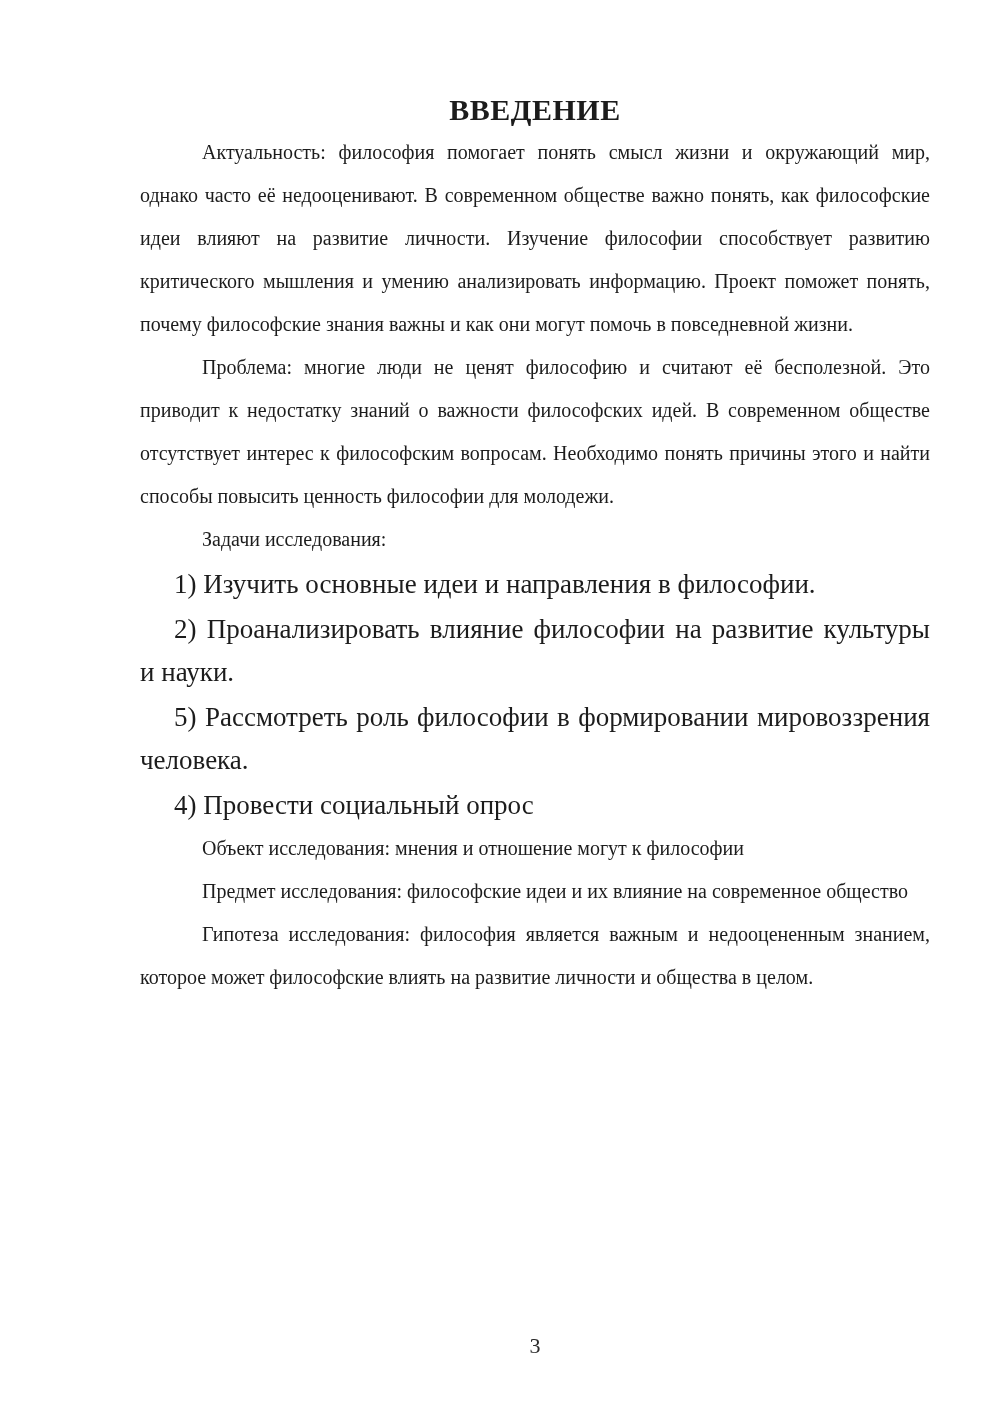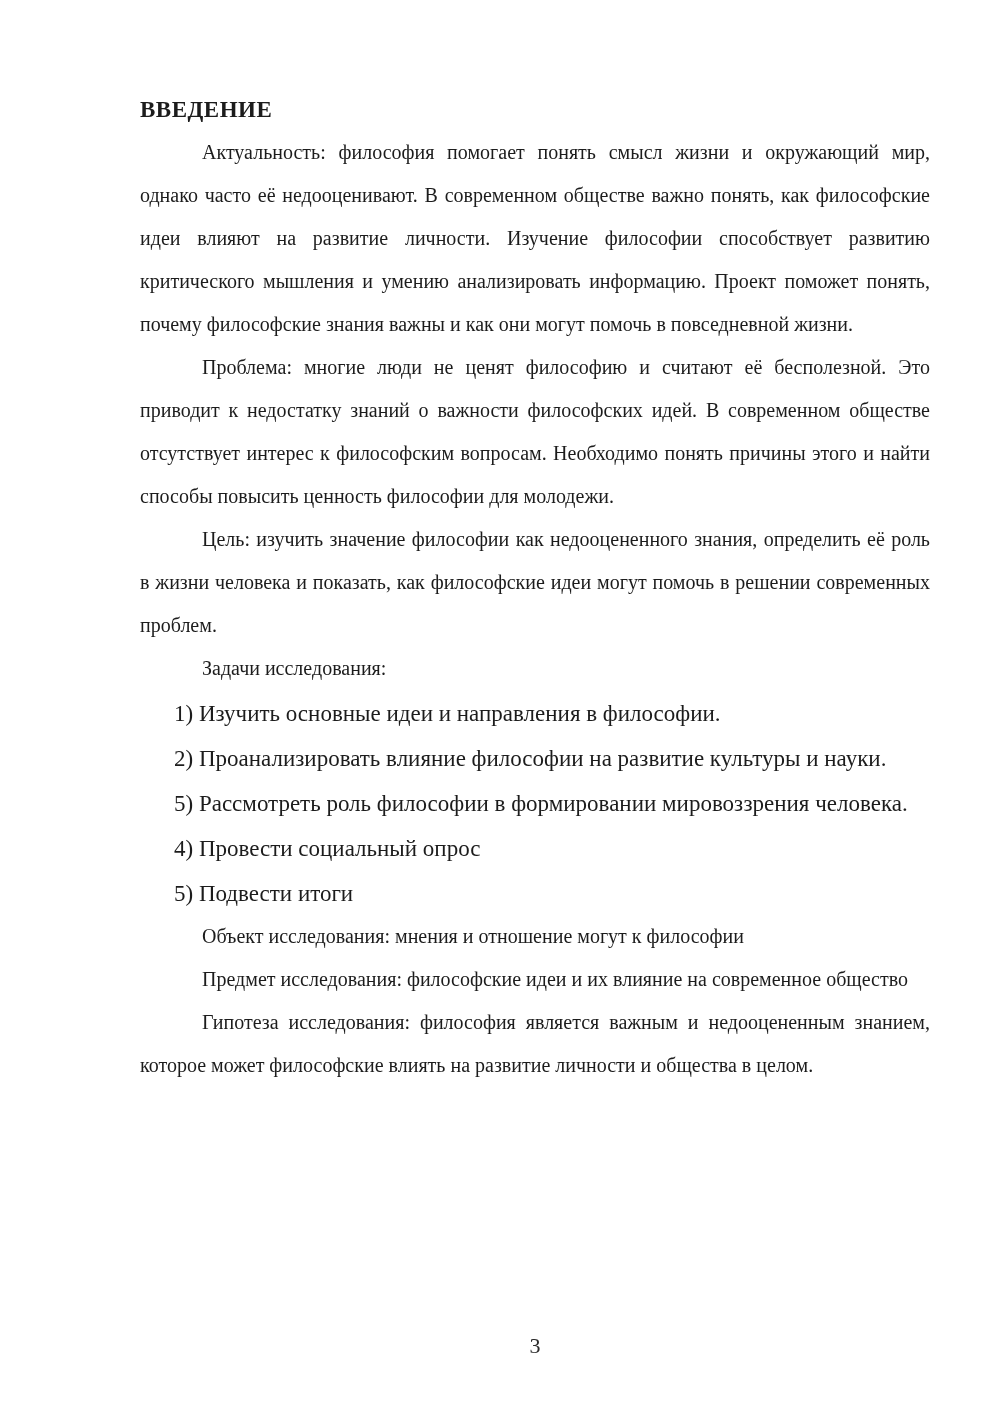--- a/index.html
+++ b/index.html
@@ -15,36 +15,37 @@
     position: relative;
     overflow: hidden;
   }
   .page-content {
     position: absolute;
     top: 88px;
     left: 140px;
     width: 790px;
   }
   .doc-title {
-    font-size: 23px;
+    font-size: 30px;
     line-height: 43px;
     font-weight: bold;
+    text-align: center;
     margin: 0;
     letter-spacing: 0.5px;
   }
   .para {
     font-size: 20px;
     line-height: 43px;
     margin: 0;
     text-align: justify;
     text-align-last: left;
     text-indent: 62px;
   }
   .item {
-    font-size: 23px;
+    font-size: 27px;
     line-height: 43px;
     margin: 2px 0 0 0;
     text-align: justify;
     text-align-last: left;
     text-indent: 34px;
   }
   .page-number {
     position: absolute;
     top: 1324px;
     left: 140px;
@@ -56,27 +57,25 @@
   }
 </style>
 </head>
 <body>
 
 <div class="page-content">
   <h1 class="doc-title">ВВЕДЕНИЕ</h1>
 
   <p class="para">Актуальность: философия помогает понять смысл жизни и окружающий мир, однако часто её недооценивают. В современном обществе важно понять, как философские идеи влияют на развитие личности. Изучение философии способствует развитию критического мышления и умению анализировать информацию. Проект поможет понять, почему философские знания важны и как они могут помочь в повседневной жизни.</p>
   <p class="para">Проблема: многие люди не ценят философию и считают её бесполезной. Это приводит к недостатку знаний о важности философских идей. В современном обществе отсутствует интерес к философским вопросам. Необходимо понять причины этого и найти способы повысить ценность философии для молодежи.</p>
-  <p class="para">Цель: изучить значение философии как недооцененного знания, определить её роль в жизни человека и показать, как философские идеи могут помочь в решении современных проблем.</p>
   <p class="para">Задачи исследования:</p>
 
   <p class="item">1) Изучить основные идеи и направления в философии.</p>
   <p class="item">2) Проанализировать влияние философии на развитие культуры и науки.</p>
   <p class="item">5) Рассмотреть роль философии в формировании мировоззрения человека.</p>
   <p class="item">4) Провести социальный опрос</p>
-  <p class="item">5) Подвести итоги</p>
 
   <p class="para">Объект исследования: мнения и отношение могут к философии</p>
   <p class="para">Предмет исследования: философские идеи и их влияние на современное общество</p>
   <p class="para">Гипотеза исследования: философия является важным и недооцененным знанием, которое может философские влиять на развитие личности и общества в целом.</p>
 </div>
 
 <div class="page-number">3</div>
 
 </body></html>

